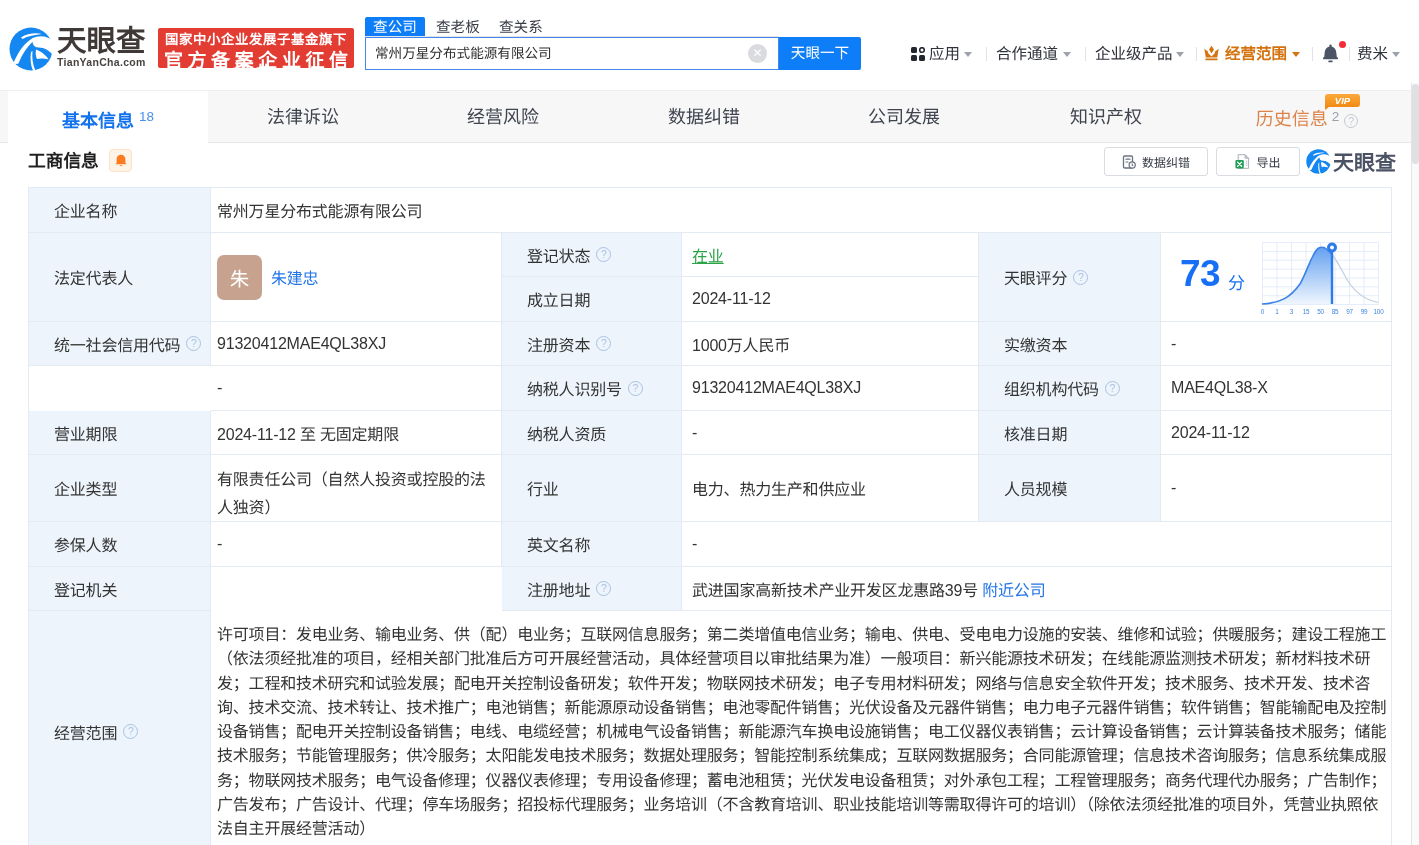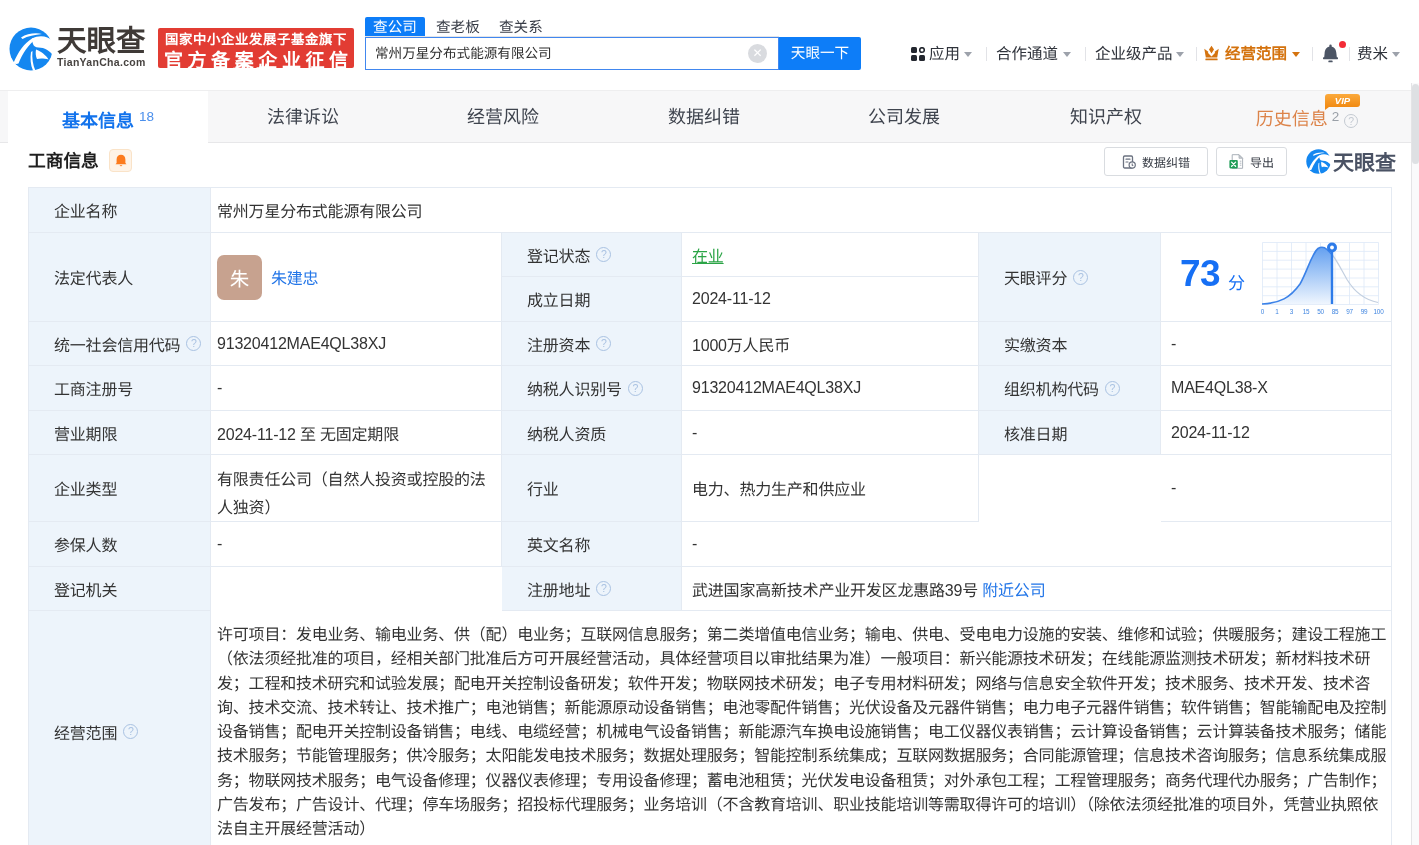--- a/index.html
+++ b/index.html
@@ -39,21 +39,21 @@
 #vipbadge::after{content:'';position:absolute;left:0;bottom:-3px;width:0;height:0;border-left:4px solid #F18A13;border-bottom:3px solid transparent;}
 .qicon{display:inline-block;width:14px;height:14px;border:1.3px solid #C4CAD2;border-radius:50%;color:#C4CAD2;font-size:10.5px;line-height:13px;text-align:center;font-weight:normal;margin-left:5px;vertical-align:0px;}
 
 #sbtrack{left:1411px;top:83px;width:8px;height:762px;background:#FAFAFB;border-left:1px solid #E4E4E6;}
 #sbthumb{left:1412px;top:84px;width:7px;height:80px;background:#DEE0E3;border-radius:3.5px;}
 
 #sectitle{left:28px;top:150px;font-size:17.7px;font-weight:bold;color:#1F1F1F;line-height:22px;}
 #bellbox{left:109px;top:149px;width:23px;height:23px;background:#FEF3E7;border:1px solid #FAE3C8;border-radius:4px;text-align:center;}
 .hbtn{top:147px;height:29px;border:1px solid #D9DCE0;border-radius:3px;background:#fff;display:flex;align-items:center;justify-content:center;font-size:12px;color:#363B44;}
 #hbtn1{left:1104px;width:104px;}
-#hbtn2{left:1216px;width:71px;}
+#hbtn2{left:1216px;width:84px;}
 #logoR{left:1333px;top:151px;font-size:21px;font-weight:bold;color:#4A5264;letter-spacing:0px;line-height:24px;}
 
 #tbl{left:28px;top:187px;width:1364px;display:grid;grid-template-columns:182px 291px 180px 297px 182px 231px;grid-template-rows:45px 44px 45px 44px 45px 44px 67px 45px 44px 242px;border-top:1px solid #E4EAF2;border-left:1px solid #E4EAF2;font-size:16px;letter-spacing:-0.2px;}
 #tbl>div{border-right:1px solid #E4EAF2;border-bottom:1px solid #E4EAF2;display:flex;align-items:center;overflow:hidden;}
 #tbl .l{background:#EDF4FB;padding-left:25px;color:#333;}
 #tbl .v{background:#fff;padding-left:6px;color:#333;}
 #tbl .p10{padding-left:10px;}
 .q{display:inline-block;flex:none;width:15px;height:15px;border:1px solid #A9C2E2;border-radius:50%;color:#A9C2E2;font-size:10.5px;line-height:13.5px;text-align:center;margin-left:6px;}
 #av{width:45px;height:45px;border-radius:7px;background:#C7A28F;color:#fff;font-size:19.5px;display:flex;align-items:center;justify-content:center;margin-right:9px;flex:none;}
 .blue{color:#2376E8;}
@@ -220,36 +220,36 @@
             <text x="116.5" y="71.5">100</text>
 </g>
         </svg>
       </div>
 <div class="l" style="grid-area:4/1;">统一社会信用代码<span class="q">?</span></div>
 <div class="v" style="grid-area:4/2;">91320412MAE4QL38XJ</div>
 <div class="l" style="grid-area:4/3;">注册资本<span class="q">?</span></div>
 <div class="v p10" style="grid-area:4/4;">1000万人民币</div>
 <div class="l" style="grid-area:4/5;">实缴资本</div>
 <div class="v p10" style="grid-area:4/6;">-</div>
-<div class="l" style="grid-area:5/1;">工商注册号</div>
 <div class="v" style="grid-area:5/2;">-</div>
 <div class="l" style="grid-area:5/3;">纳税人识别号<span class="q">?</span></div>
 <div class="v p10" style="grid-area:5/4;">91320412MAE4QL38XJ</div>
 <div class="l" style="grid-area:5/5;">组织机构代码<span class="q">?</span></div>
 <div class="v p10" style="grid-area:5/6;">MAE4QL38-X</div>
 <div class="l" style="grid-area:6/1;">营业期限</div>
 <div class="v" style="grid-area:6/2;">2024-11-12 至 无固定期限</div>
 <div class="l" style="grid-area:6/3;">纳税人资质</div>
 <div class="v p10" style="grid-area:6/4;">-</div>
 <div class="l" style="grid-area:6/5;">核准日期</div>
 <div class="v p10" style="grid-area:6/6;">2024-11-12</div>
 <div class="l" style="grid-area:7/1;">企业类型</div>
 <div class="v" style="grid-area:7/2;line-height:28px;align-items:flex-start;padding-top:11px;">有限责任公司（自然人投资或控股的法人独资）</div>
 <div class="l" style="grid-area:7/3;">行业</div>
 <div class="v p10" style="grid-area:7/4;">电力、热力生产和供应业</div>
+<div class="l" style="grid-area:7/5;">人员规模</div>
 <div class="v p10" style="grid-area:7/6;">-</div>
 <div class="l" style="grid-area:8/1;">参保人数</div>
 <div class="v" style="grid-area:8/2;">-</div>
 <div class="l" style="grid-area:8/3;">英文名称</div>
 <div class="v p10" style="grid-area:8/4/9/7;">-</div>
 <div class="l" style="grid-area:9/1;">登记机关</div>
 <div class="l" style="grid-area:9/3;">注册地址<span class="q">?</span></div>
 <div class="v p10" style="grid-area:9/4/10/7;">武进国家高新技术产业开发区龙惠路39号&nbsp;<span class="blue">附近公司</span></div>
 <div class="l" style="grid-area:10/1;">经营范围<span class="q">?</span></div>
 <div class="v" id="bizscope" style="grid-area:10/2/11/7;">许可项目：发电业务、输电业务、供（配）电业务；互联网信息服务；第二类增值电信业务；输电、供电、受电电力设施的安装、维修和试验；供暖服务；建设工程施工（依法须经批准的项目，经相关部门批准后方可开展经营活动，具体经营项目以审批结果为准）一般项目：新兴能源技术研发；在线能源监测技术研发；新材料技术研发；工程和技术研究和试验发展；配电开关控制设备研发；软件开发；物联网技术研发；电子专用材料研发；网络与信息安全软件开发；技术服务、技术开发、技术咨询、技术交流、技术转让、技术推广；电池销售；新能源原动设备销售；电池零配件销售；光伏设备及元器件销售；电力电子元器件销售；软件销售；智能输配电及控制设备销售；配电开关控制设备销售；电线、电缆经营；机械电气设备销售；新能源汽车换电设施销售；电工仪器仪表销售；云计算设备销售；云计算装备技术服务；储能技术服务；节能管理服务；供冷服务；太阳能发电技术服务；数据处理服务；智能控制系统集成；互联网数据服务；合同能源管理；信息技术咨询服务；信息系统集成服务；物联网技术服务；电气设备修理；仪器仪表修理；专用设备修理；蓄电池租赁；光伏发电设备租赁；对外承包工程；工程管理服务；商务代理代办服务；广告制作；广告发布；广告设计、代理；停车场服务；招投标代理服务；业务培训（不含教育培训、职业技能培训等需取得许可的培训）（除依法须经批准的项目外，凭营业执照依法自主开展经营活动）</div>

